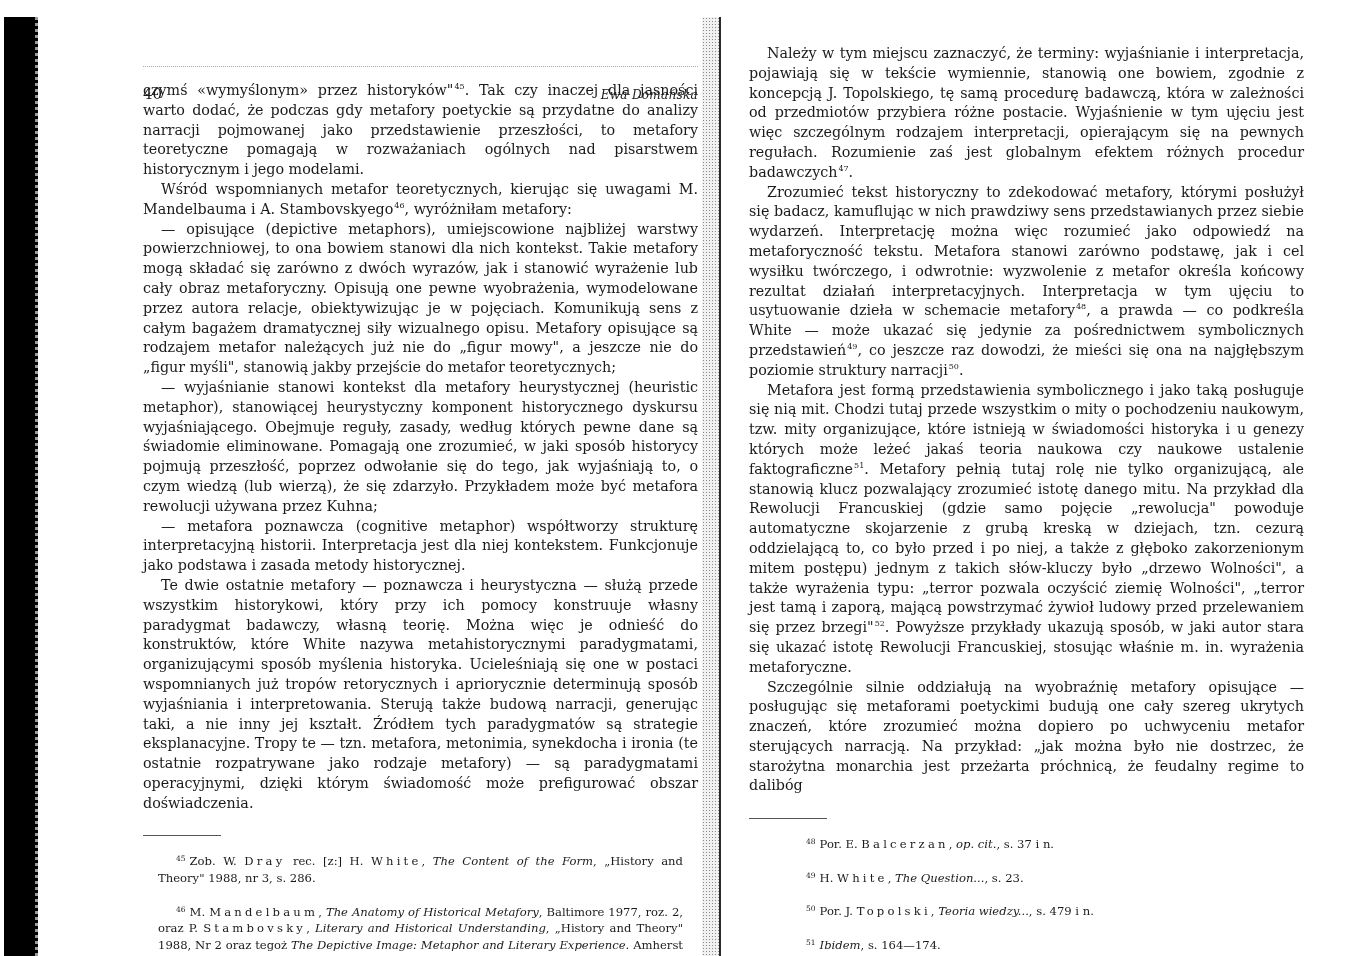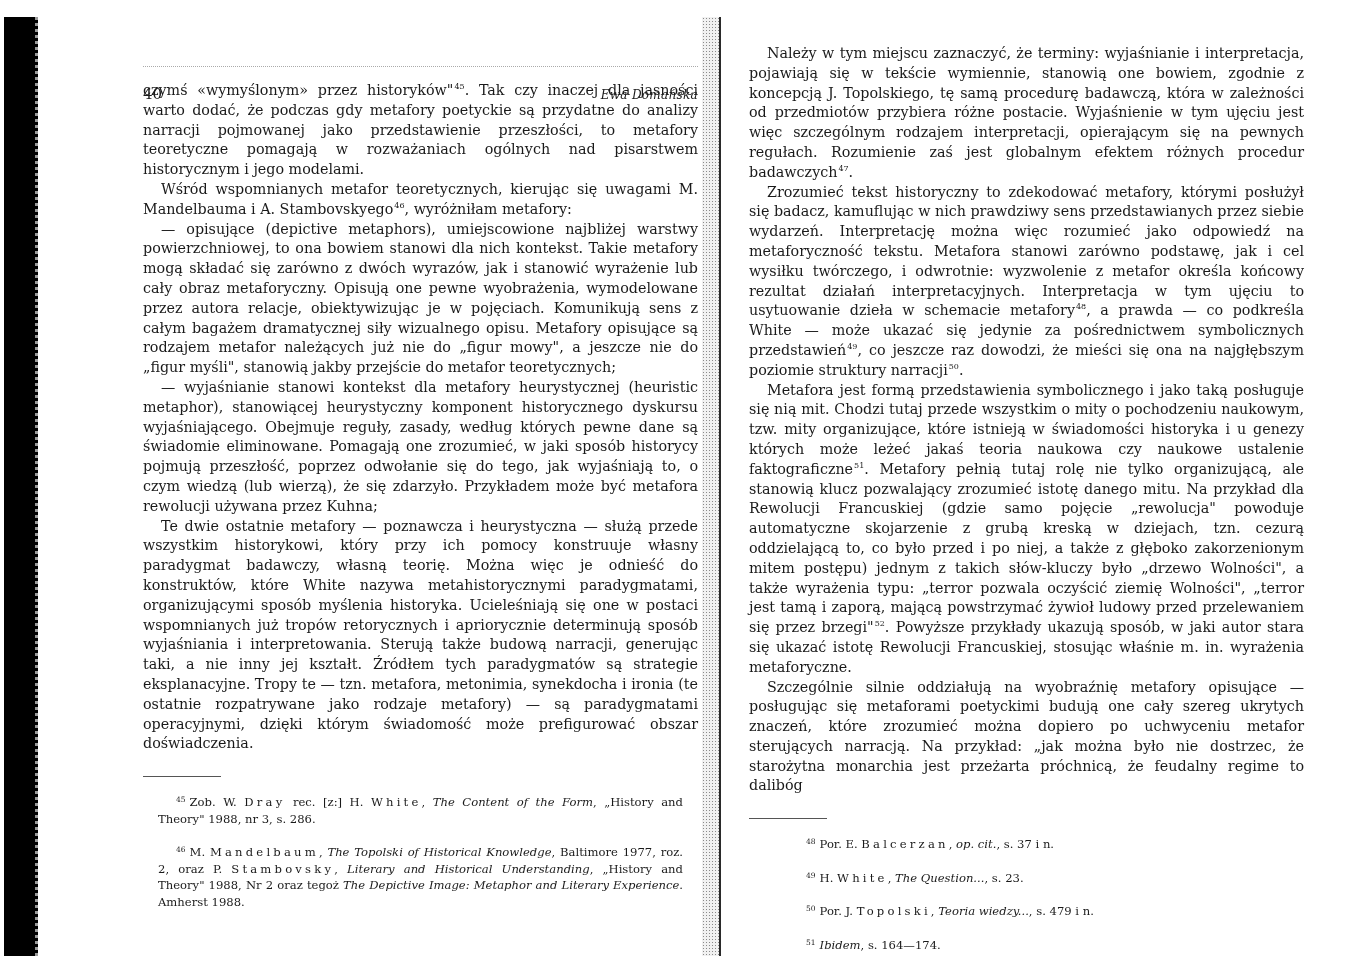--- a/index.html
+++ b/index.html
@@ -53,26 +53,27 @@
 <section class="page left">
   <header class="running-head">
     <span class="num">40</span>
     <span class="title">Ewa Domańska</span>
   </header>
   <div class="body-text">
       <p>czymś «wymyślonym» przez historyków"<sup class="fn">45</sup>. Tak czy inaczej dla jasności warto dodać, że podczas gdy metafory poetyckie są przydatne do analizy narracji pojmowanej jako przedstawienie przeszłości, to metafory teoretyczne pomagają w rozważaniach ogólnych nad pisarstwem historycznym i jego modelami.</p>
       <p class="indent">Wśród wspomnianych metafor teoretycznych, kierując się uwagami M. Mandelbauma i A. Stambovskyego<sup class="fn">46</sup>, wyróżniłam metafory:</p>
       <p class="indent">— opisujące (depictive metaphors), umiejscowione najbliżej warstwy powierzchniowej, to ona bowiem stanowi dla nich kontekst. Takie metafory mogą składać się zarówno z dwóch wyrazów, jak i stanowić wyrażenie lub cały obraz metaforyczny. Opisują one pewne wyobrażenia, wymodelowane przez autora relacje, obiektywizując je w pojęciach. Komunikują sens z całym bagażem dramatycznej siły wizualnego opisu. Metafory opisujące są rodzajem metafor należących już nie do „figur mowy", a jeszcze nie do „figur myśli", stanowią jakby przejście do metafor teoretycznych;</p>
       <p class="indent">— wyjaśnianie stanowi kontekst dla metafory heurystycznej (heuristic metaphor), stanowiącej heurystyczny komponent historycznego dyskursu wyjaśniającego. Obejmuje reguły, zasady, według których pewne dane są świadomie eliminowane. Pomagają one zrozumieć, w jaki sposób historycy pojmują przeszłość, poprzez odwołanie się do tego, jak wyjaśniają to, o czym wiedzą (lub wierzą), że się zdarzyło. Przykładem może być metafora rewolucji używana przez Kuhna;</p>
+      <p class="indent">— metafora poznawcza (cognitive metaphor) współtworzy strukturę interpretacyjną historii. Interpretacja jest dla niej kontekstem. Funkcjonuje jako podstawa i zasada metody historycznej.</p>
       <p class="indent">Te dwie ostatnie metafory — poznawcza i heurystyczna — służą przede wszystkim historykowi, który przy ich pomocy konstruuje własny paradygmat badawczy, własną teorię. Można więc je odnieść do konstruktów, które White nazywa metahistorycznymi paradygmatami, organizującymi sposób myślenia historyka. Ucieleśniają się one w postaci wspomnianych już tropów retorycznych i apriorycznie determinują sposób wyjaśniania i interpretowania. Sterują także budową narracji, generując taki, a nie inny jej kształt. Źródłem tych paradygmatów są strategie eksplanacyjne. Tropy te — tzn. metafora, metonimia, synekdocha i ironia (te ostatnie rozpatrywane jako rodzaje metafory) — są paradygmatami operacyjnymi, dzięki którym świadomość może prefigurować obszar doświadczenia.</p>
     </div>
   <div class="fn-rule"></div>
   <div class="footnotes">
       <p class="fnitem"><span class="fnnum">45</span>Zob. W. <span class="spaced">Dray</span> rec. [z:] H. <span class="spaced">White</span>, <i>The Content of the Form</i>, „History and Theory" 1988, nr 3, s. 286.</p>
-      <p class="fnitem"><span class="fnnum">46</span>M. <span class="spaced">Mandelbaum</span>, <i>The Topolski of Historical Knowledge</i>, Baltimore 1977, roz. 2, oraz P. <span class="spaced">Stambovsky</span>, <i>Literary and Historical Understanding</i>, „History and Theory" 1988, Nr 2 oraz tegoż <i>The Depictive Image: Metaphor and Literary Experience</i>. Amherst 1988.</p>
+      <p class="fnitem"><span class="fnnum">46</span>M. <span class="spaced">Mandelbaum</span>, <i>The Anatomy of Historical Metafory</i>, Baltimore 1977, roz. 2, oraz P. <span class="spaced">Stambovsky</span>, <i>Literary and Historical Understanding</i>, „History and Theory" 1988, Nr 2 oraz tegoż <i>The Depictive Image: Metaphor and Literary Experience</i>. Amherst 1988.</p>
     </div>
 </section>
 
 <section class="page right">
   <div class="body-text">
       <p class="indent">Należy w tym miejscu zaznaczyć, że terminy: wyjaśnianie i interpretacja, pojawiają się w tekście wymiennie, stanowią one bowiem, zgodnie z koncepcją J. Topolskiego, tę samą procedurę badawczą, która w zależności od przedmiotów przybiera różne postacie. Wyjaśnienie w tym ujęciu jest więc szczególnym rodzajem interpretacji, opierającym się na pewnych regułach. Rozumienie zaś jest globalnym efektem różnych procedur badawczych<sup class="fn">47</sup>.</p>
       <p class="indent">Zrozumieć tekst historyczny to zdekodować metafory, którymi posłużył się badacz, kamuflując w nich prawdziwy sens przedstawianych przez siebie wydarzeń. Interpretację można więc rozumieć jako odpowiedź na metaforyczność tekstu. Metafora stanowi zarówno podstawę, jak i cel wysiłku twórczego, i odwrotnie: wyzwolenie z metafor określa końcowy rezultat działań interpretacyjnych. Interpretacja w tym ujęciu to usytuowanie dzieła w schemacie metafory<sup class="fn">48</sup>, a prawda — co podkreśla White — może ukazać się jedynie za pośrednictwem symbolicznych przedstawień<sup class="fn">49</sup>, co jeszcze raz dowodzi, że mieści się ona na najgłębszym poziomie struktury narracji<sup class="fn">50</sup>.</p>
       <p class="indent">Metafora jest formą przedstawienia symbolicznego i jako taką posługuje się nią mit. Chodzi tutaj przede wszystkim o mity o pochodzeniu naukowym, tzw. mity organizujące, które istnieją w świadomości historyka i u genezy których może leżeć jakaś teoria naukowa czy naukowe ustalenie faktograficzne<sup class="fn">51</sup>. Metafory pełnią tutaj rolę nie tylko organizującą, ale stanowią klucz pozwalający zrozumieć istotę danego mitu. Na przykład dla Rewolucji Francuskiej (gdzie samo pojęcie „rewolucja" powoduje automatyczne skojarzenie z grubą kreską w dziejach, tzn. cezurą oddzielającą to, co było przed i po niej, a także z głęboko zakorzenionym mitem postępu) jednym z takich słów-kluczy było „drzewo Wolności", a także wyrażenia typu: „terror pozwala oczyścić ziemię Wolności", „terror jest tamą i zaporą, mającą powstrzymać żywioł ludowy przed przelewaniem się przez brzegi"<sup class="fn">52</sup>. Powyższe przykłady ukazują sposób, w jaki autor stara się ukazać istotę Rewolucji Francuskiej, stosując właśnie m. in. wyrażenia metaforyczne.</p>
       <p class="indent">Szczególnie silnie oddziałują na wyobraźnię metafory opisujące — posługując się metaforami poetyckimi budują one cały szereg ukrytych znaczeń, które zrozumieć można dopiero po uchwyceniu metafor sterujących narracją. Na przykład: „jak można było nie dostrzec, że starożytna monarchia jest przeżarta próchnicą, że feudalny regime to dalibóg</p>
     </div>

